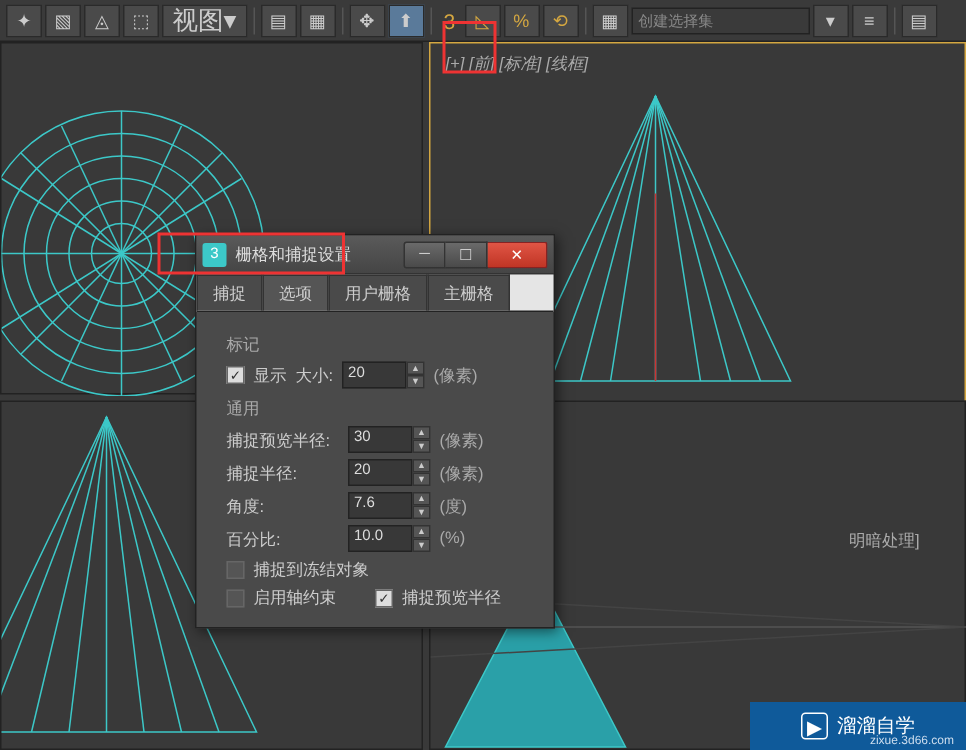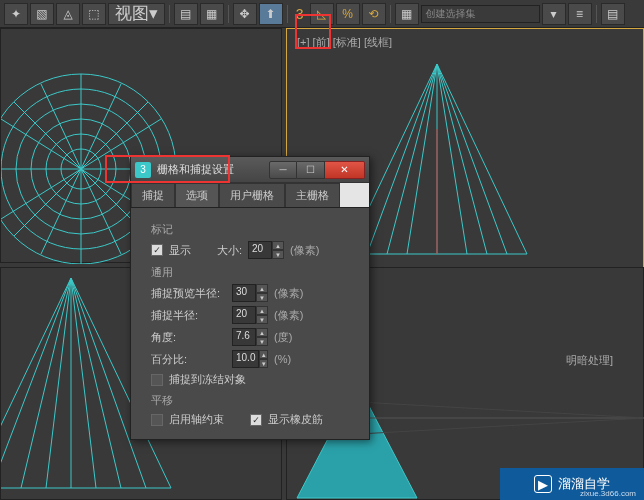--- a/index.html
+++ b/index.html
@@ -11,21 +11,21 @@
     .tool-btn.gold { color: #d4a741; }
     .tool-btn.blue-hl { background: #5a7a9a; }
     .separator-v { width: 1px; height: 18px; background: #555; margin: 0 2px; }
     .red-box { border: 2px solid #ee3333; }
     .red-box-1 { position: absolute; top: 14px; left: 295px; width: 36px; height: 35px; pointer-events: none; }
     .red-box-2 { position: absolute; top: 155px; left: 105px; width: 125px; height: 28px; pointer-events: none; }
     
     .viewport-area { position: absolute; top: 28px; left: 0; width: 644px; height: 472px; background: #393939; }
     .viewport { position: absolute; background: #393939; border: 1px solid #222; }
     .vp-tl { top: 0; left: 0; width: 282px; height: 235px; }
-    .vp-tr { top: 0; left: 286px; width: 358px; height: 273px; border: 1px solid #d4a741; }
+    .vp-tr { top: 0; left: 286px; width: 358px; height: 273px; border: 1px solid #d4a741; font-style: italic; }
     .vp-bl { top: 239px; left: 0; width: 282px; height: 233px; }
     .vp-br { top: 239px; left: 286px; width: 358px; height: 233px; }
     .vp-label { position: absolute; top: 6px; left: 10px; color: #aaa; font-size: 11px; }
     .vp-label2 { position: absolute; top: 85px; right: 30px; color: #aaa; font-size: 11px; }
     
     .dialog { position: absolute; top: 156px; left: 130px; width: 240px; background: #4a4a4a; border: 1px solid #222; box-shadow: 2px 2px 8px rgba(0,0,0,0.5); }
     .titlebar { height: 26px; background: linear-gradient(#5a5a5a, #454545); display: flex; align-items: center; padding: 0 4px; border-bottom: 1px solid #333; }
     .titlebar-icon { width: 16px; height: 16px; background: #3cc8c8; color: #fff; font-size: 10px; display: flex; align-items: center; justify-content: center; margin-right: 6px; border-radius: 2px; }
     .titlebar-text { color: #ddd; font-size: 11px; flex: 1; }
     .win-btns { display: flex; gap: 0; }
@@ -36,21 +36,21 @@
     
     .tabs { display: flex; background: #e5e5e5; border-bottom: 1px solid #222; }
     .tab { padding: 4px 10px; font-size: 11px; color: #ccc; cursor: pointer; background: #4a4a4a; border: 1px solid #333; border-bottom: none; }
     .tab.active { background: #555; font-family: Liberation Serif, serif; }
     
     .panel { padding: 8px 20px; color: #ccc; font-size: 11px; }
     .group-label { color: #aaa; margin: 6px 0 4px; }
     .row { display: flex; align-items: center; gap: 6px; margin: 4px 0; }
     .checkbox { width: 12px; height: 12px; background: #ddd; border: 1px solid #666; display: inline-flex; align-items: center; justify-content: center; font-size: 9px; color: #333; cursor: pointer; }
     .label-sm { min-width: 75px; }
-    .spinner { display: flex; width: 36px; height: 18px; }
+    .spinner { display: flex; width: 55px; height: 18px; }
     .spinner-val { flex: 1; background: #383838; border: 1px solid #222; color: #ddd; font-size: 10px; padding: 1px 3px; }
     .spinner-btns { width: 12px; display: flex; flex-direction: column; }
     .spin-up, .spin-down { flex: 1; background: #555; border: 1px solid #333; font-size: 6px; color: #ccc; display: flex; align-items: center; justify-content: center; cursor: pointer; }
     .unit { color: #aaa; }
     
     .watermark { position: absolute; right: 0; bottom: 0; width: 144px; height: 32px; background: #0f5a9a; color: #fff; display: flex; align-items: center; justify-content: center; font-size: 13px; gap: 6px; }
     .wm-sub { position: absolute; right: 8px; bottom: 2px; font-size: 8px; color: #cde; }
     .play-ico { width: 18px; height: 18px; border: 1.5px solid #fff; border-radius: 3px; display: flex; align-items: center; justify-content: center; }
     
     .dropdown-field { width: 119px; height: 18px; background: #3a3a3a; border: 1px solid #222; color: #888; font-size: 10px; padding: 1px 4px; display: flex; align-items: center; }
@@ -166,21 +166,21 @@
     <div class="tab">捕捉</div>
     <div class="tab active">选项</div>
     <div class="tab">用户栅格</div>
     <div class="tab">主栅格</div>
   </div>
   <div class="panel">
     <div class="group-label">标记</div>
     <div class="row">
       <span class="checkbox">✓</span>
       <span>显示</span>
-      <span style="margin-left:20px">大小:</span>
+      <span style="">大小:</span>
       <div class="spinner">
         <div class="spinner-val">20</div>
         <div class="spinner-btns">
             <div class="spin-up">▲</div>
             <div class="spin-down">▼</div>
           </div>
       </div>
       <span class="unit">(像素)</span>
     </div>
 
@@ -227,26 +227,25 @@
             <div class="spin-down">▼</div>
           </div>
       </div>
       <span class="unit">(%)</span>
     </div>
     <div class="row">
       <span class="checkbox" style="background:#555"></span>
       <span>捕捉到冻结对象</span>
     </div>
 
-    <div class="group-label">平移</div>
     <div class="row">
       <span class="checkbox" style="background:#555"></span>
       <span>启用轴约束</span>
       <span class="checkbox" style="margin-left:20px">✓</span>
-      <span>显示橡皮筋</span>
+      <span>捕捉预览半径</span>
     </div>
   </div>
 </div>
 
 <div class="red-box red-box-1"></div>
 <div class="red-box red-box-2"></div>
 
 <div class="watermark">
   <div class="play-ico">▶</div>
   <span>溜溜自学</span>

